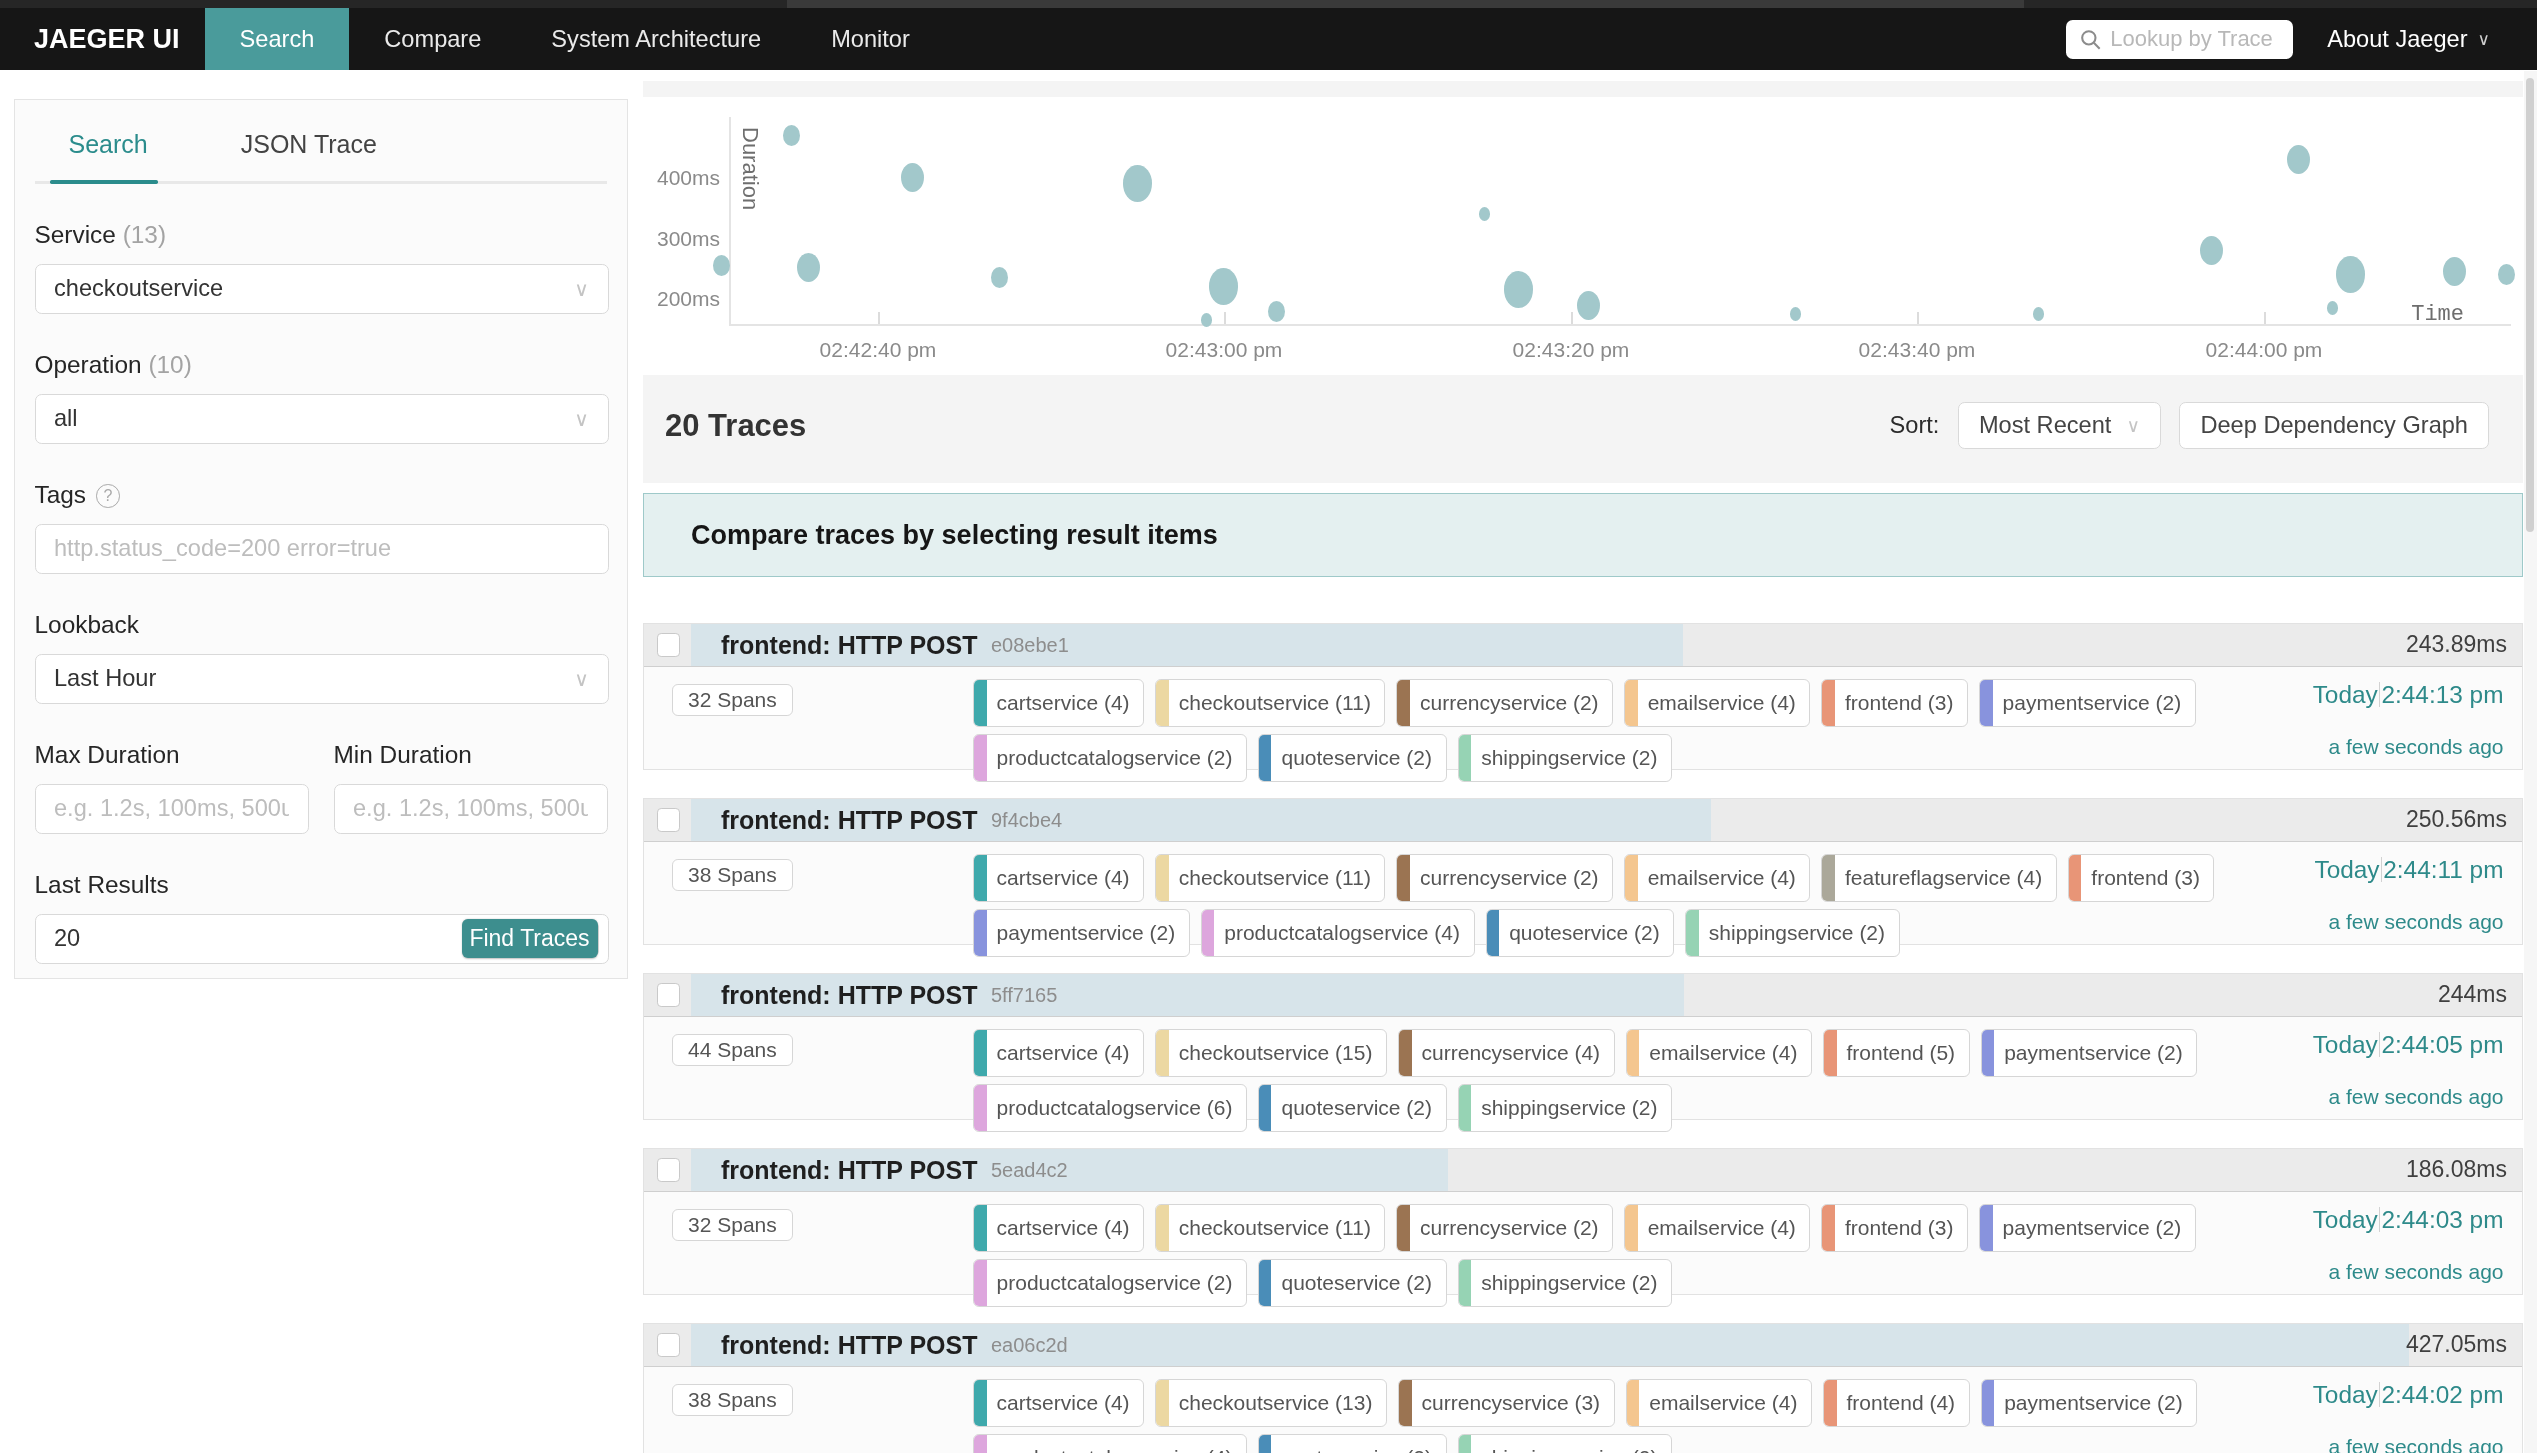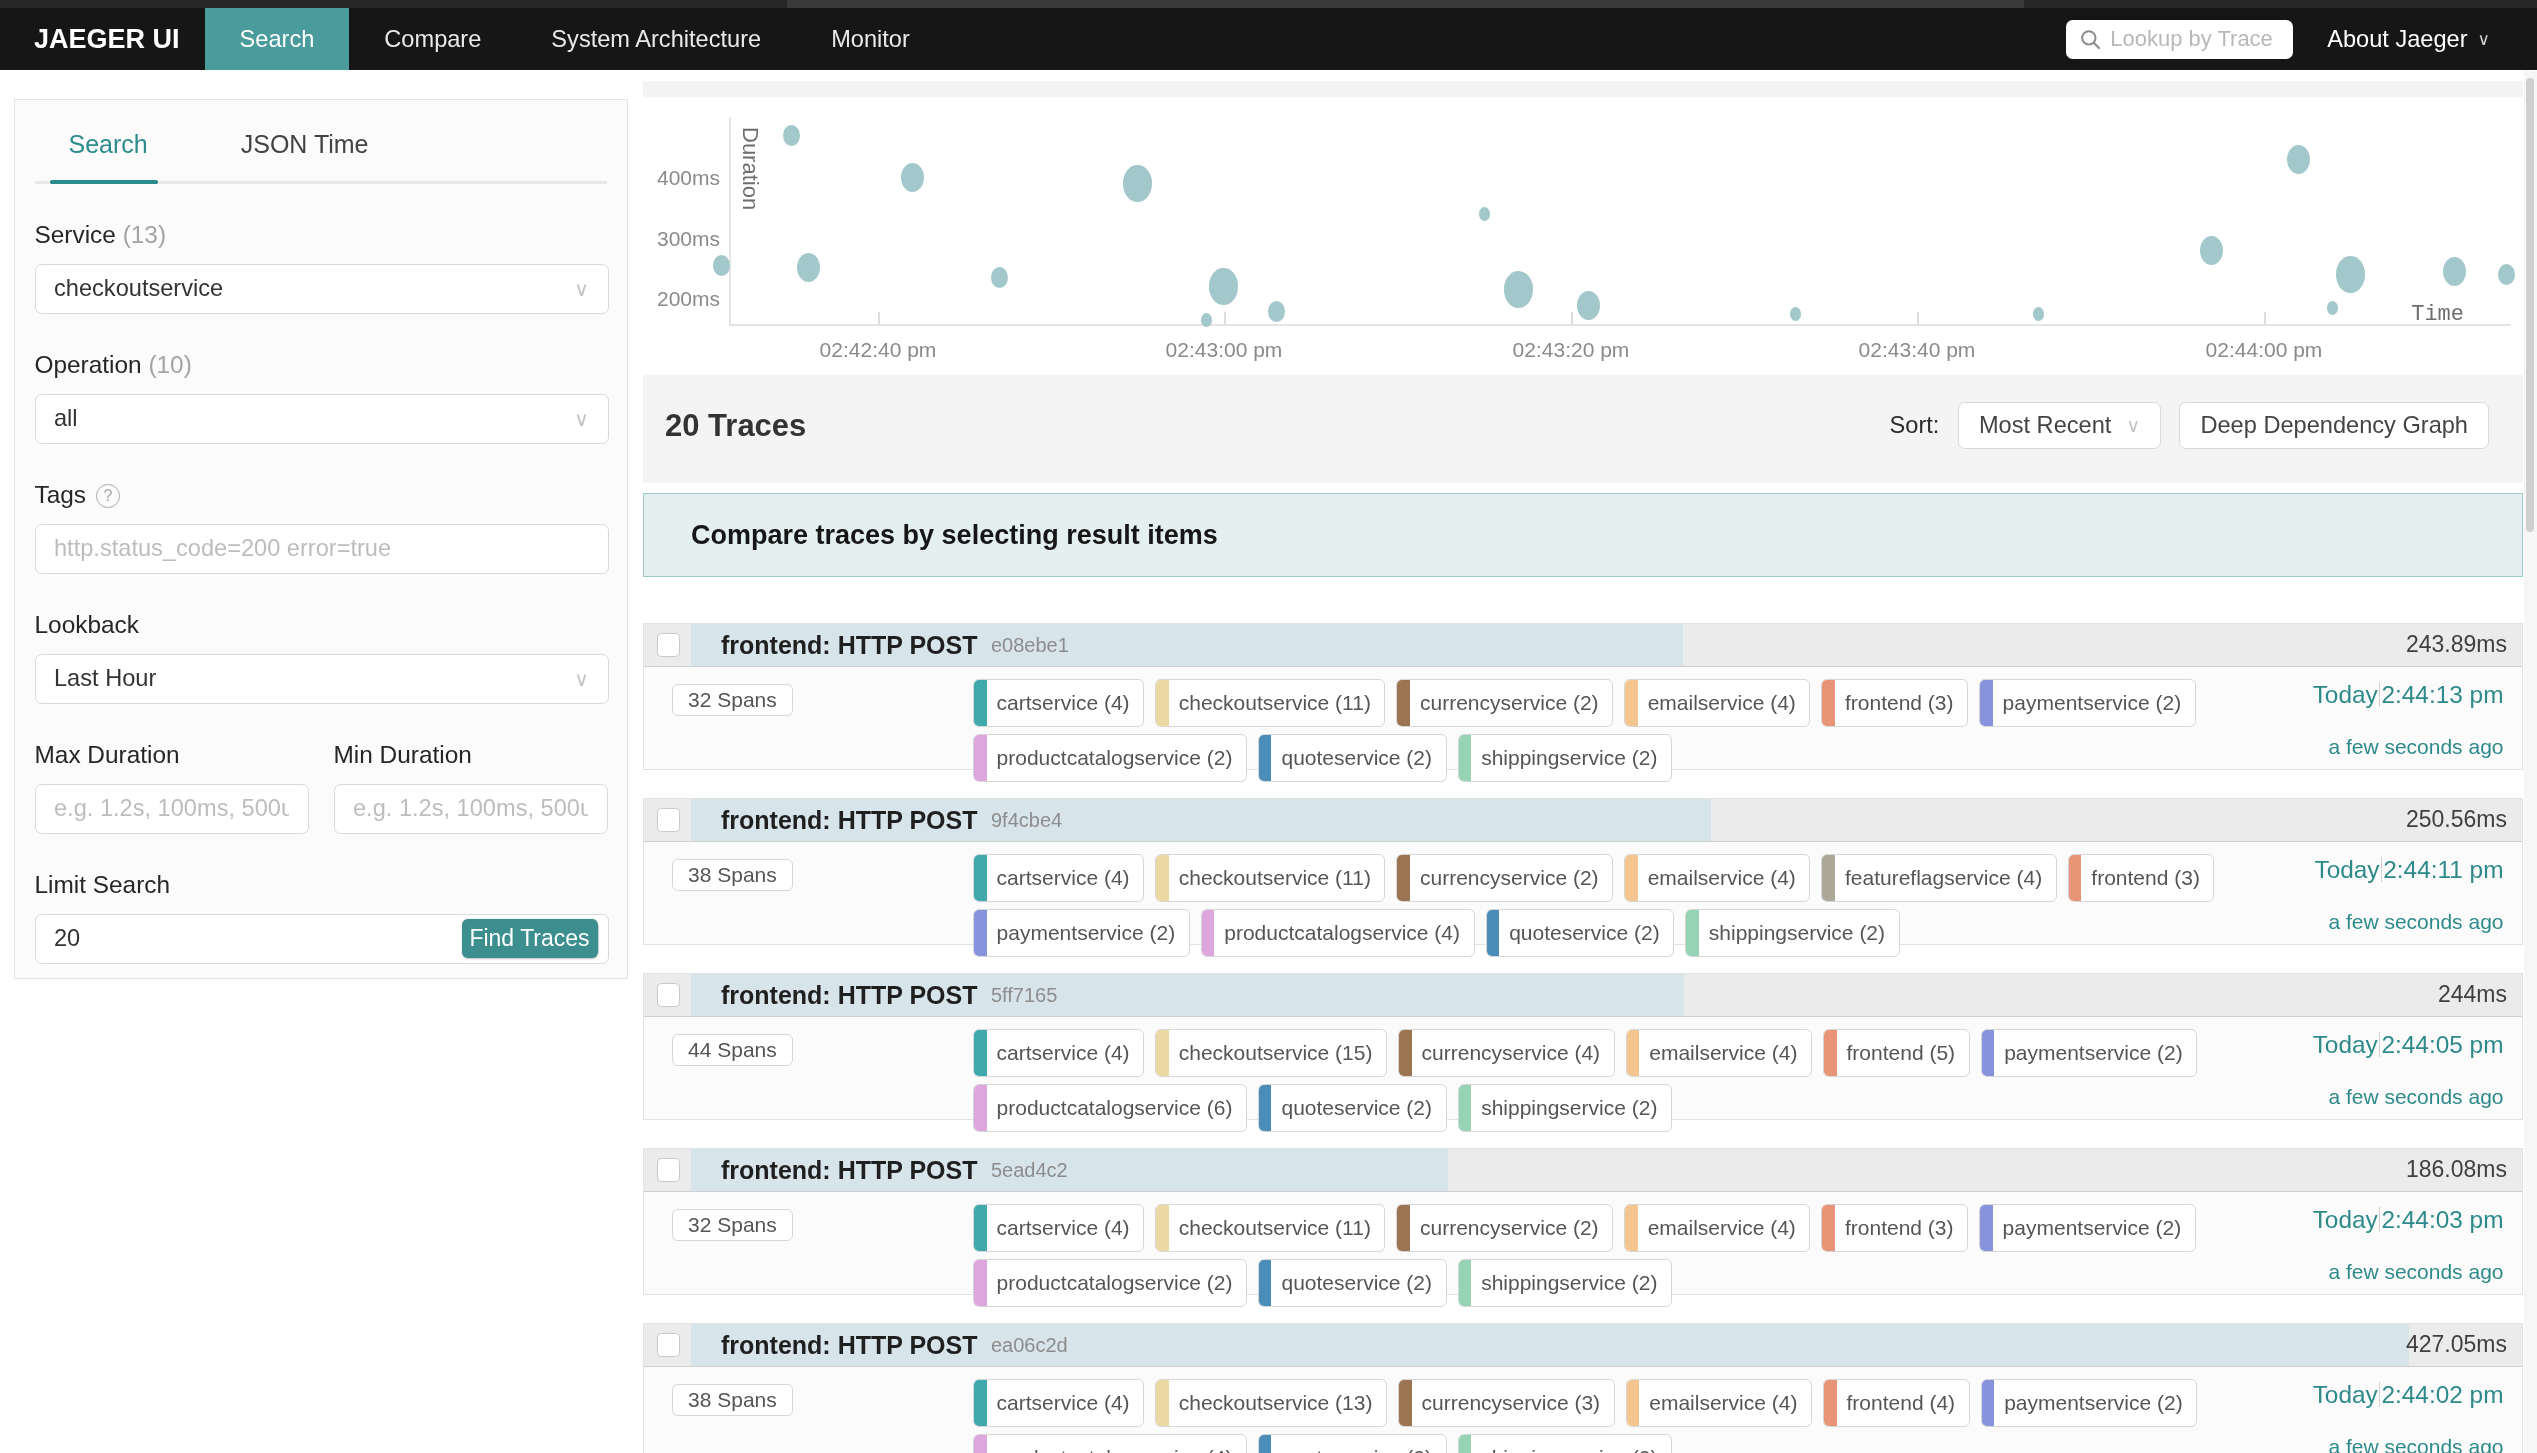--- a/index.html
+++ b/index.html
@@ -135,21 +135,21 @@
   </div>
   <div class="about">
     <span>About Jaeger</span>
     <span class="chev">∨</span>
   </div>
 </header>
 
 <aside class="sidebar">
   <div class="side-tabs">
     <div class="side-tab active">Search</div>
-    <div class="side-tab">JSON Time</div>
+    <div class="side-tab">JSON Trace</div>
   </div>
   <div class="tabline">
       <div class="ink"></div>
     </div>
 
   <div class="f-label">
     <span>Service</span> <span class="cnt">(13)</span>
   </div>
   <div class="sel">
     <span class="v">checkoutservice</span>
@@ -185,21 +185,21 @@
       </div>
     </div>
     <div class="dur-col">
       <div class="f-label">Min Duration</div>
       <div class="tin">
         <input type="text" placeholder="e.g. 1.2s, 100ms, 500us" style="">
       </div>
     </div>
   </div>
 
-  <div class="f-label">Limit Search</div>
+  <div class="f-label">Last Results</div>
   <div class="tin">
     <input type="text" value="20" style="">
     <div class="spin">
         <span>∧</span>
         <span>∨</span>
       </div>
   </div>
 
   <button class="find-btn">Find Traces</button>
 </aside>

